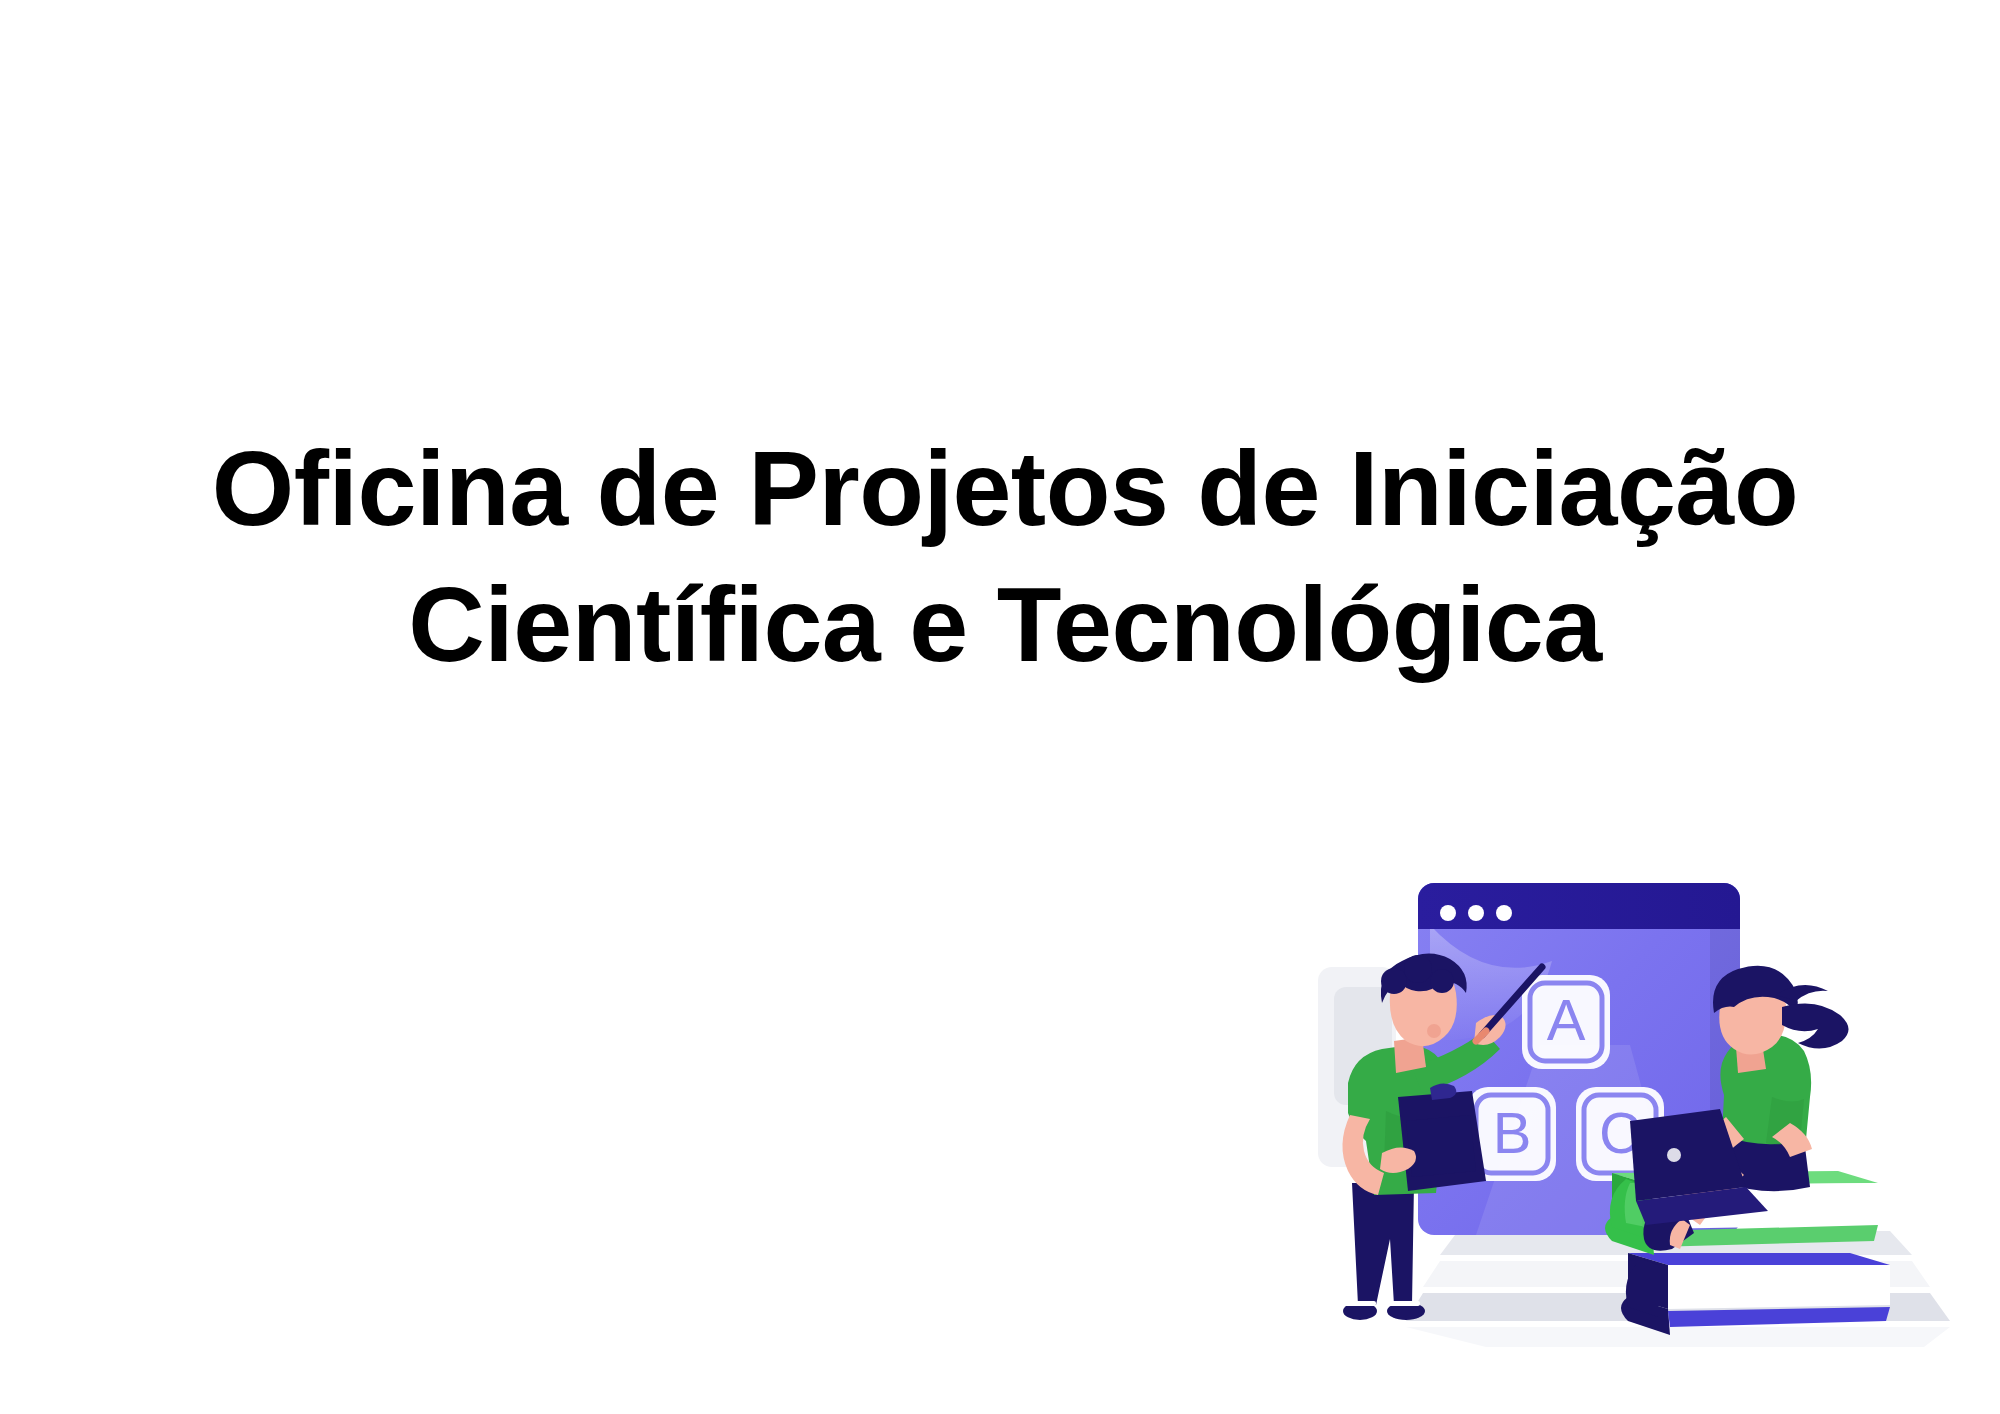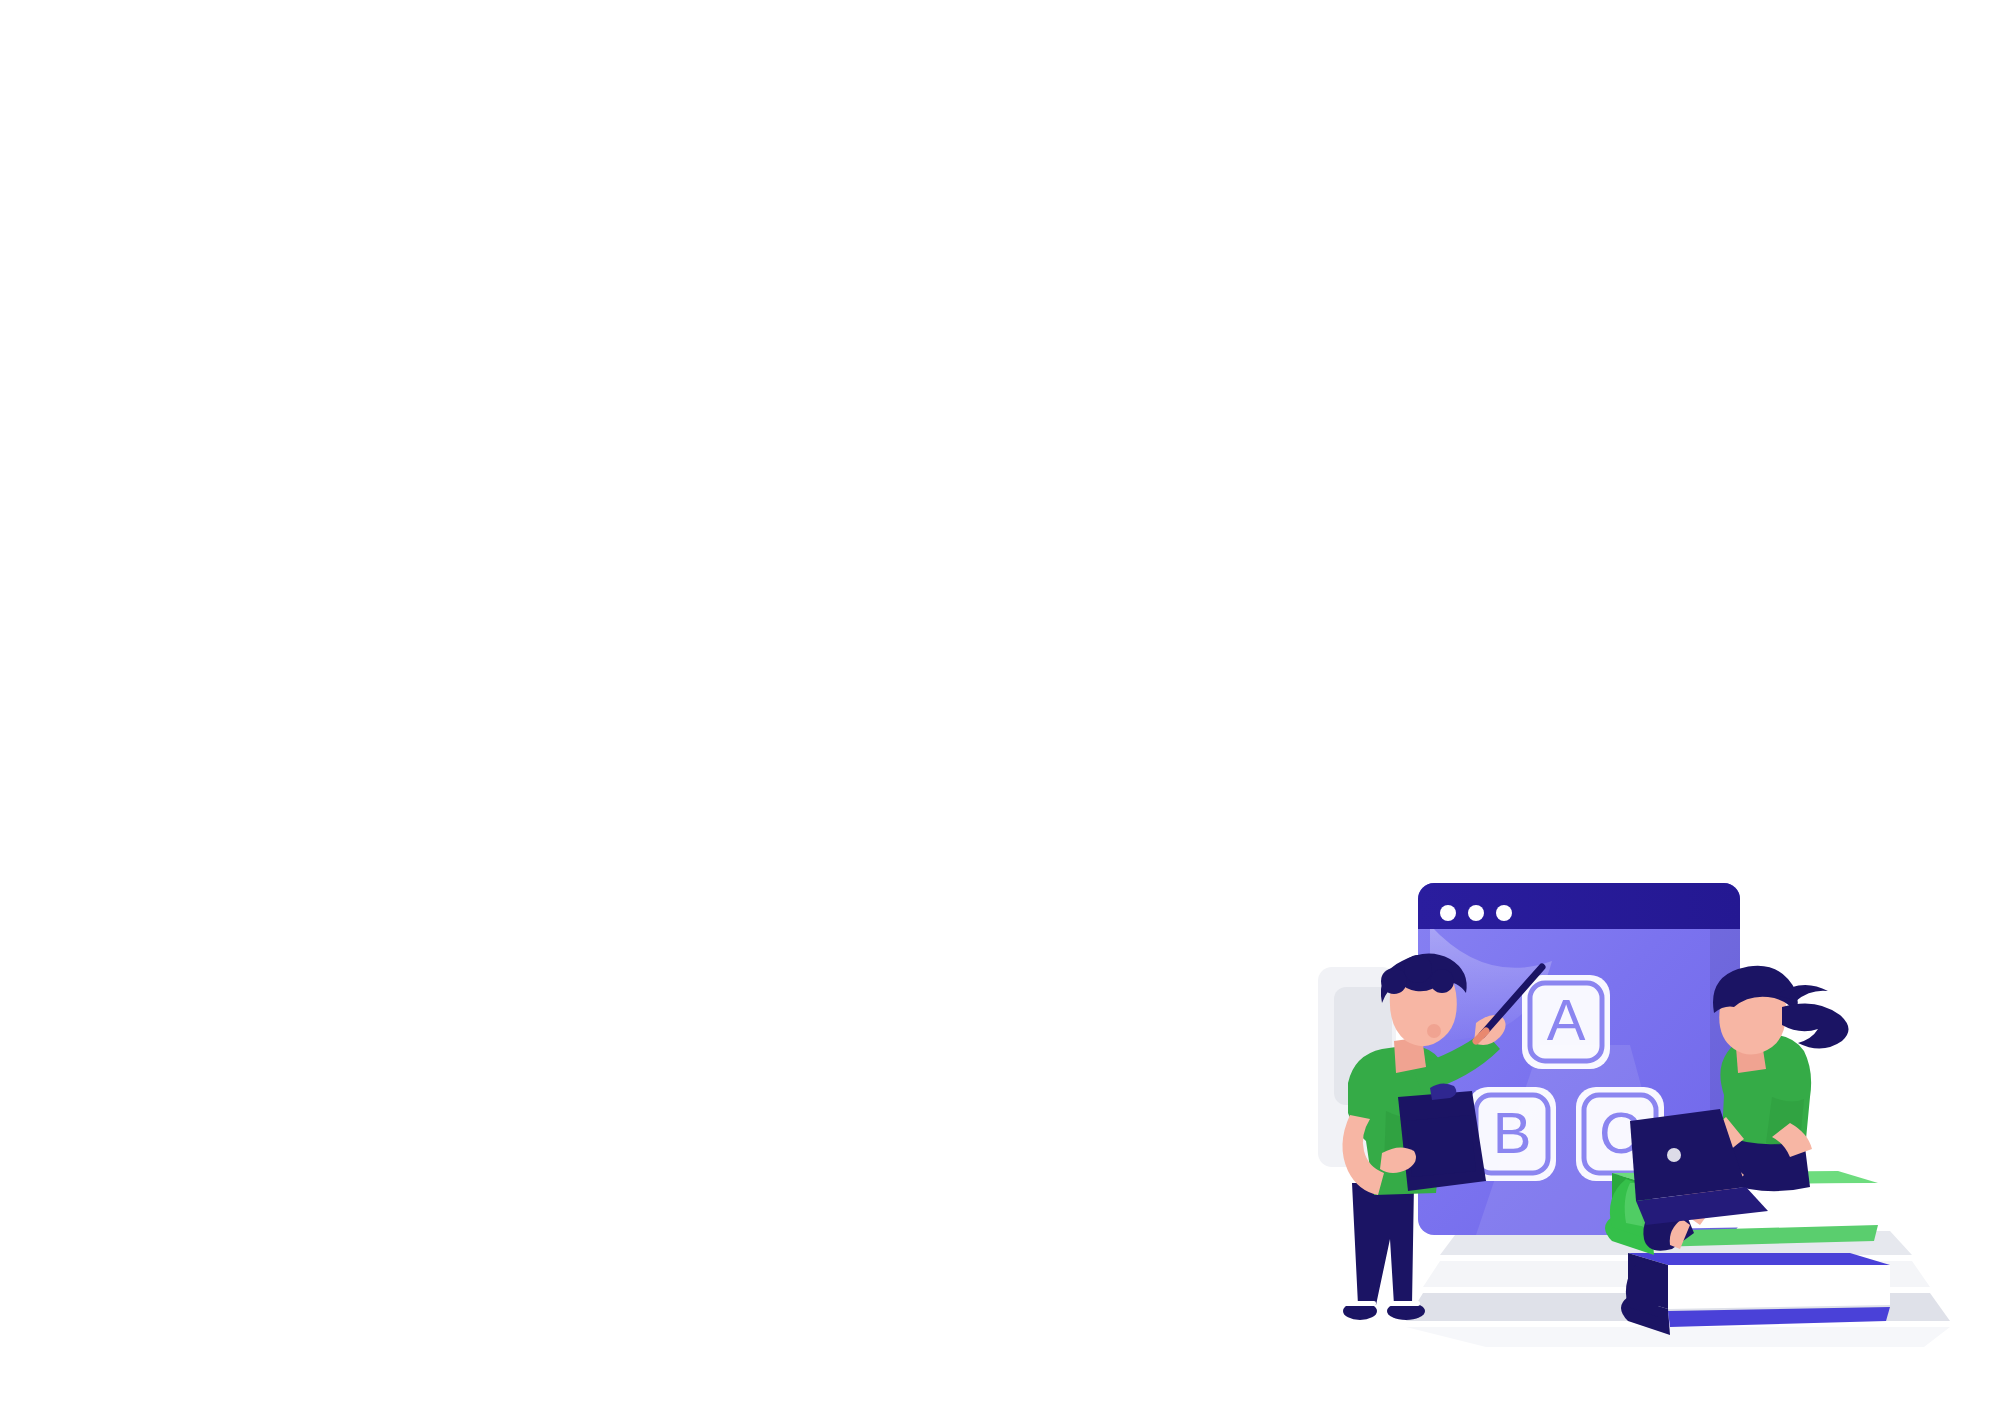--- a/index.html
+++ b/index.html
@@ -53,20 +53,24 @@
     display: block;
     width: 100%;
     height: 100%;
   }
 </style>
 </head>
 <body>
 
 <div id="slide">
 
+  <div id="title-block">
+    <span class="title-line">Oficina de Projetos de Iniciação</span>
+    <span class="title-line">Científica e Tecnológica</span>
+  </div>
 
   <div id="illustration">
     <svg viewBox="0 0 700 570" xmlns="http://www.w3.org/2000/svg" role="img">
 
       <defs>
         <linearGradient id="gScreen" x1="0" y1="0" x2="1" y2="1">
           <stop offset="0%" stop-color="#8781f2"></stop>
           <stop offset="45%" stop-color="#7b73ef"></stop>
           <stop offset="100%" stop-color="#6f66ea"></stop>
         </linearGradient>

